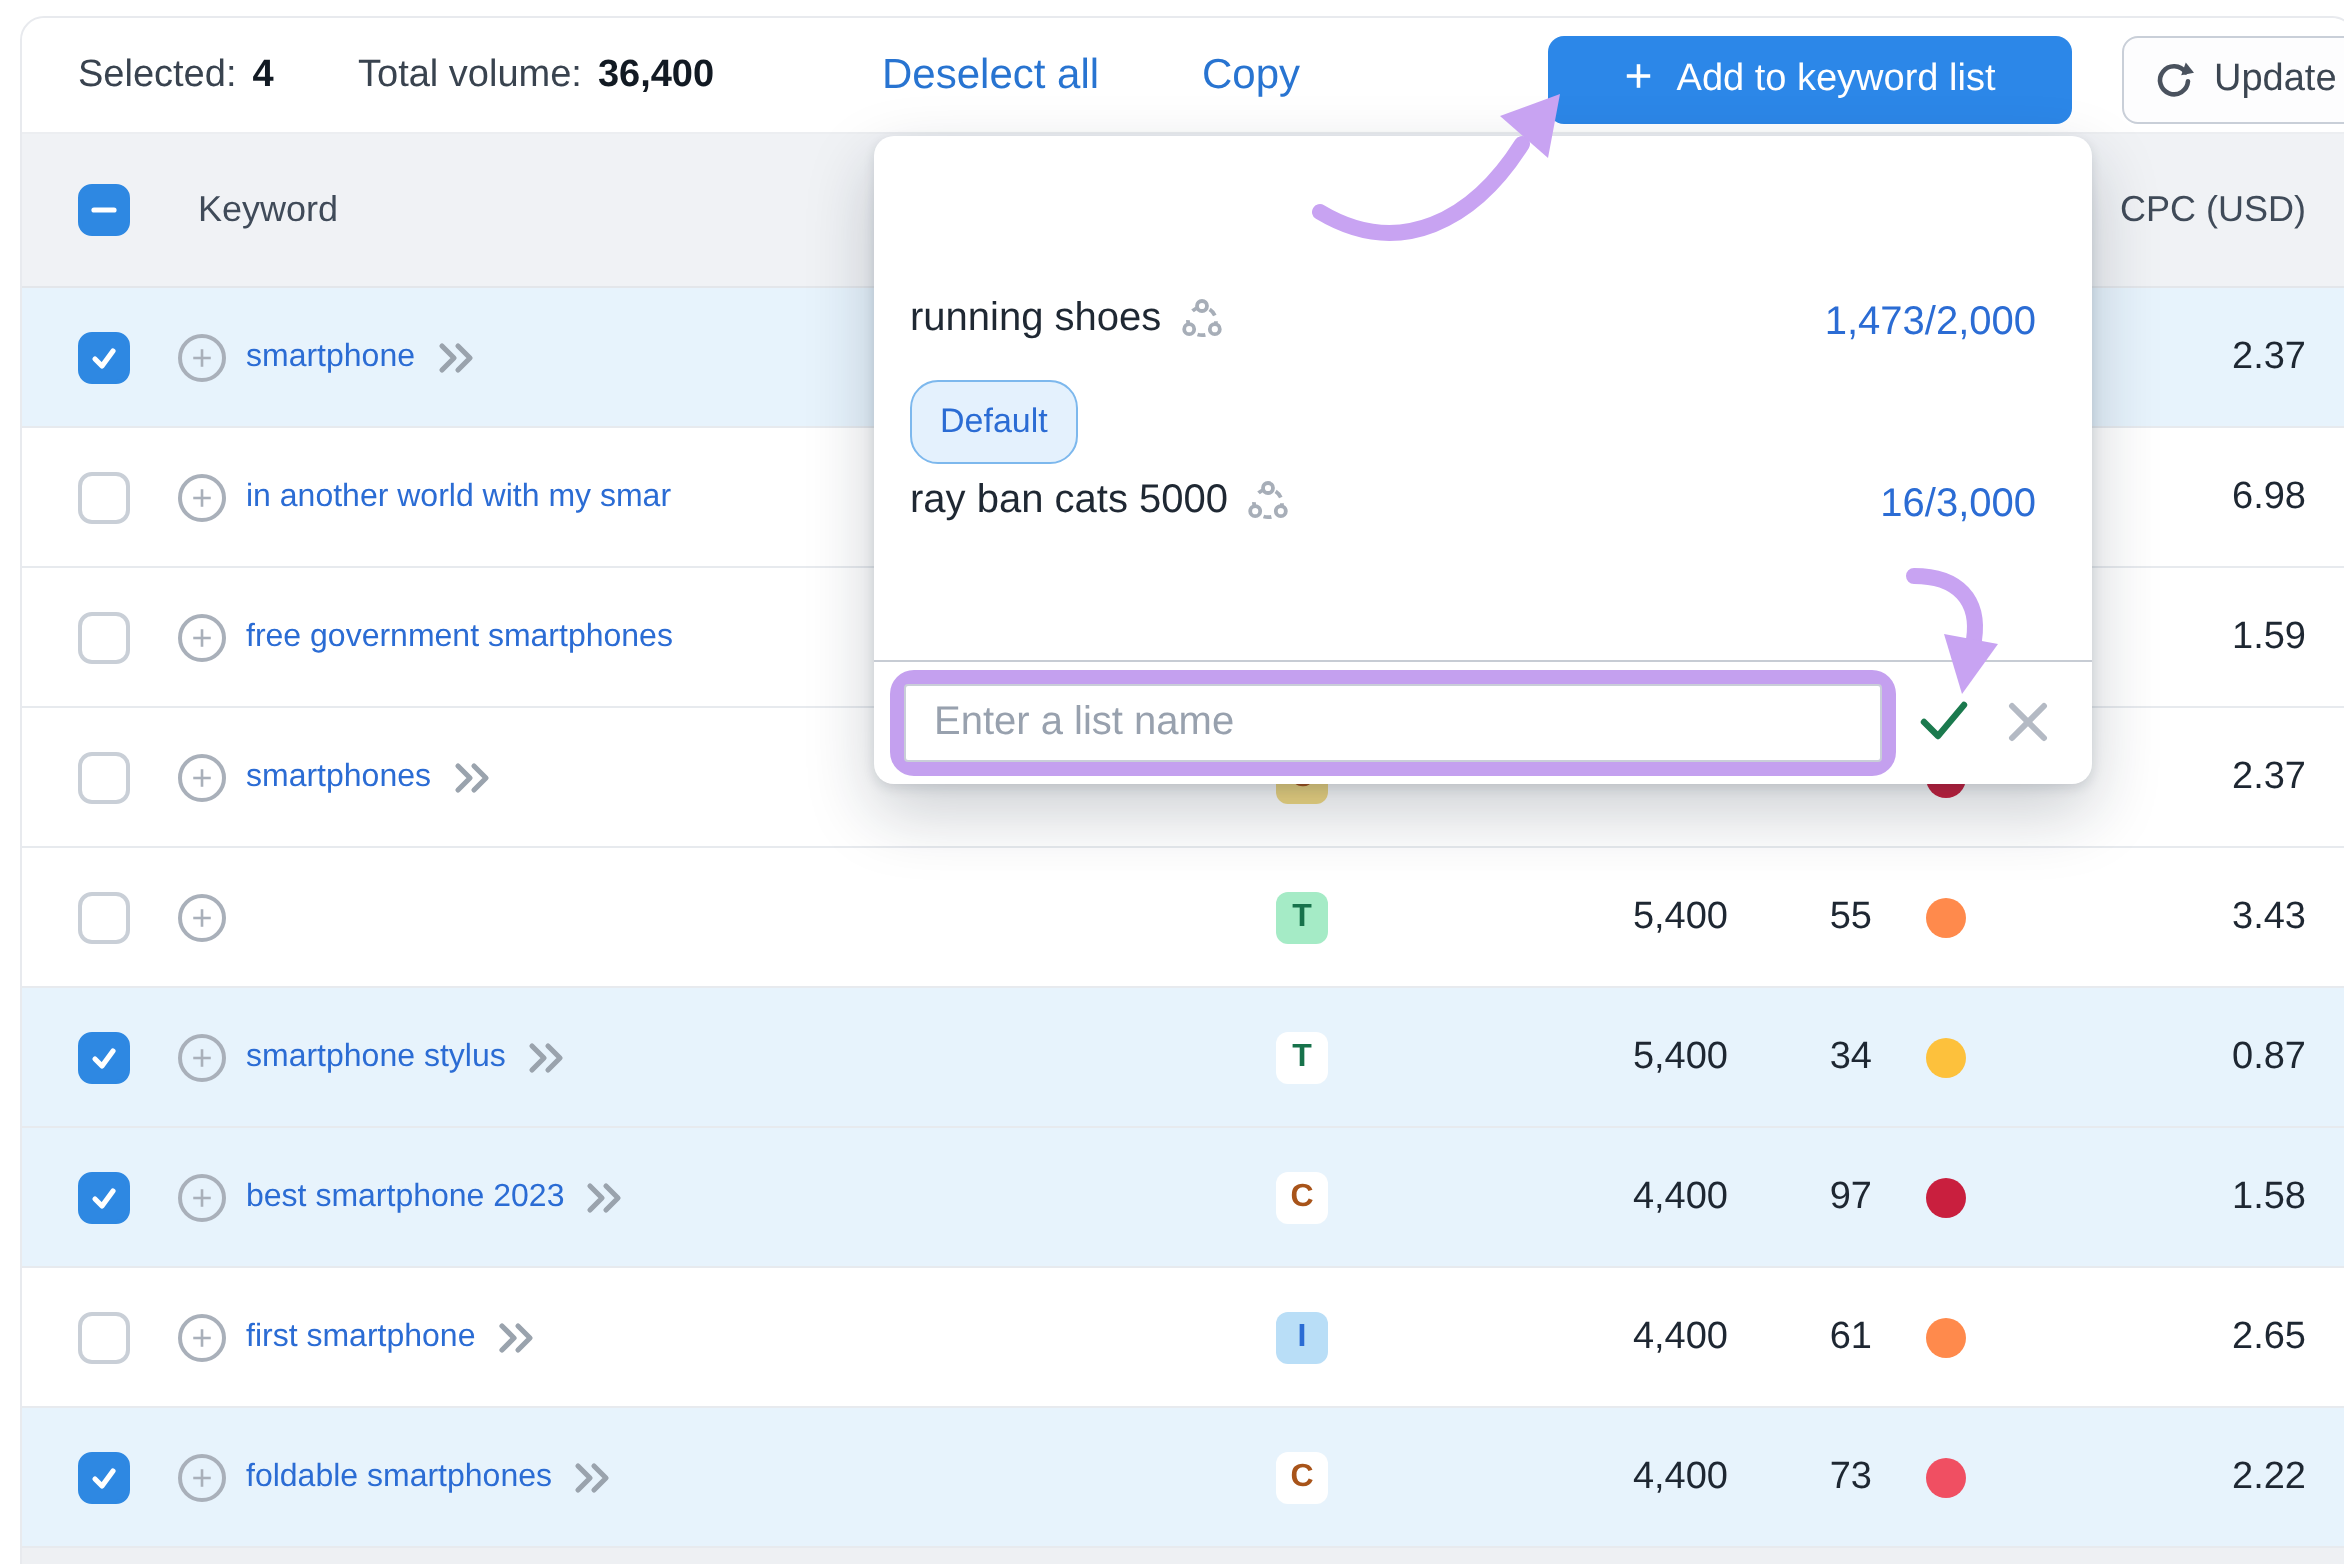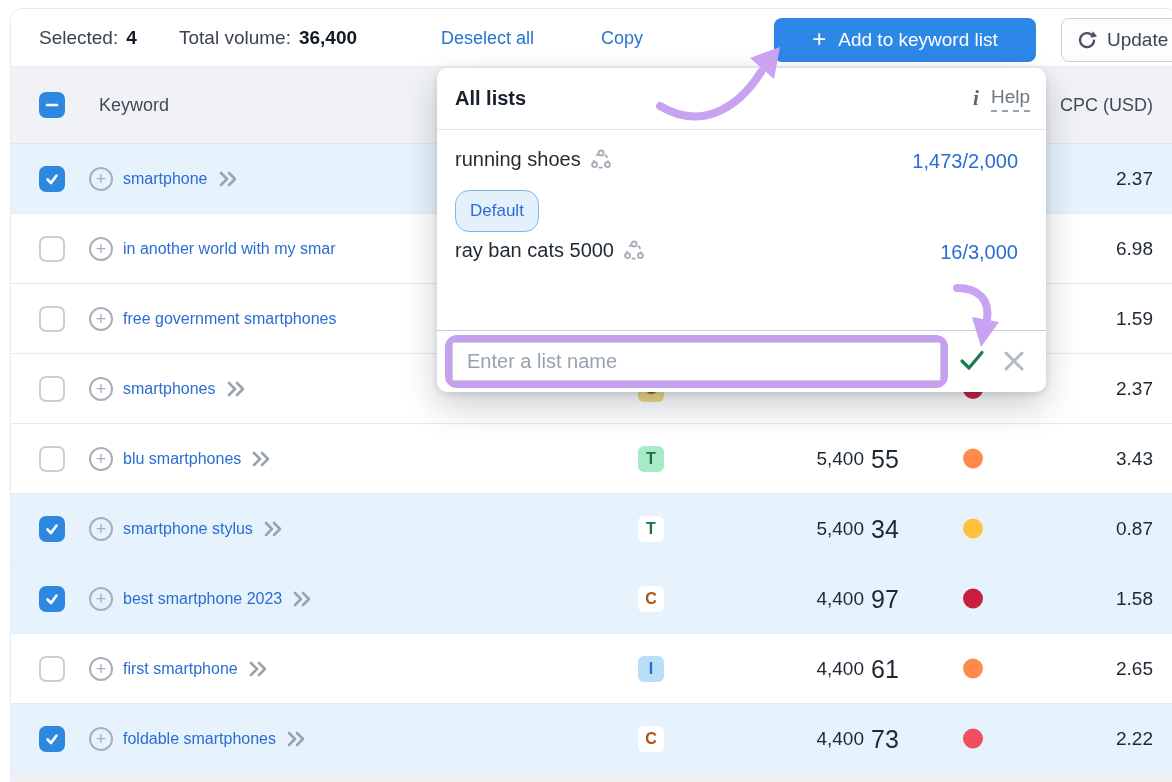--- a/index.html
+++ b/index.html
@@ -9,21 +9,21 @@
 
   
   .card { position:absolute; left:10px; top:8px; right:-6px; bottom:0; background:#fff; border:1px solid #e8eaee; border-radius:12px 12px 0 0; }
 
   
   .toolbar { position:absolute; left:0; right:0; top:0; height:58px; background:#fff; border-bottom:1px solid #eceef1; border-radius:12px 12px 0 0; }
   .toolbar .grp { position:absolute; top:50%; transform:translateY(-50%); display:flex; gap:8px; align-items:baseline; font-size:19px; color:#39434f; white-space:nowrap; }
   .toolbar .grp b { color:#121a23; font-weight:700; }
   .g-selected { left:28px; }
   .g-volume { left:168px; }
-  .lnk { position:absolute; top:50%; transform:translateY(-50%); color:#2874d1; font-size:18px; font-weight:500; cursor:pointer; white-space:nowrap; }
+  .lnk { position:absolute; top:50%; transform:translateY(-50%); color:#2874d1; font-size:21px; font-weight:500; cursor:pointer; white-space:nowrap; }
   .lnk-deselect { left:430px; }
   .lnk-copy { left:590px; }
   .btn-add { position:absolute; left:763px; top:9px; width:262px; height:44px; background:#2c87e8; border:none; border-radius:8px; color:#fff; font-size:19px; font-family:inherit; display:flex; align-items:center; justify-content:center; gap:12px; cursor:pointer; }
   .btn-add .plus { font-size:24px; font-weight:400; line-height:1; margin-top:-2px; }
   .btn-update { position:absolute; left:1050px; top:9px; width:150px; height:44px; background:#fdfdfe; border:1.5px solid #c9cfd8; border-radius:8px; color:#3c4652; font-size:19px; font-weight:500; font-family:inherit; display:flex; align-items:center; gap:10px; padding-left:15px; cursor:pointer; }
 
   
   .thead { position:absolute; left:0; right:0; top:58px; height:77px; background:#f0f2f5; border-bottom:1px solid #e3e6ea; font-size:18px; color:#404b59; }
   .thead .h-kw { position:absolute; left:88px; top:50%; transform:translateY(-50%); }
   .thead .h-cpc { position:absolute; left:1040px; width:102px; text-align:right; top:50%; transform:translateY(-50%); }
@@ -39,21 +39,21 @@
   .kw { color:#2b6cd4; font-size:16px; text-decoration:none; cursor:pointer; }
   .expand { display:flex; align-items:center; cursor:pointer; }
 
   .badge { left:627px; width:26px; height:26px; border-radius:6px; font-size:16px; font-weight:700; display:flex; align-items:center; justify-content:center; }
   .b-t { color:#17724b; background:#a5ebc6; }
   .b-c { color:#a8541a; background:#f1d983; }
   .b-i { color:#2b6cd4; background:#b9def7; }
   .badge.on-sel { background:#fff; }
 
   .vol { left:743px; width:110px; text-align:right; font-size:19px; color:#1e2732; }
-  .kd { left:860px; width:112px; display:flex; align-items:center; justify-content:space-between; gap:11px; font-size:25px; }
+  .kd { left:860px; width:112px; display:flex; align-items:center; justify-content:flex-end; gap:27px; font-size:19px; }
   .dot { width:20px; height:20px; border-radius:50%; flex:0 0 auto; }
   .dot-red { background:#c91f3e; }
   .dot-pink { background:#f04f62; }
   .dot-orange { background:#ff8a4c; }
   .dot-yellow { background:#fdc13c; }
   .cpc { left:1040px; width:102px; text-align:right; font-size:19px; }
 
   .bottom-strip { position:absolute; left:0; right:0; top:765px; height:9px; background:#eef0f3; }
 
   
@@ -192,29 +192,20 @@
         <span class="kd">
             <span></span>
             <i class="dot dot-red"></i>
           </span>
         <span class="cpc">2.37</span>
       </div>
 
       <div class="row">
         <span class="cb"></span>
         <span class="plus-circle">+</span>
-        <span class="kwcell">
-          <a class="kw">blu smartphones</a>
-          <span class="expand">
-              <svg width="22" height="20" viewBox="0 0 22 20">
-                <polyline points="3,4 9,10 3,16" fill="none" stroke="#9aa3ad" stroke-width="2.6" stroke-linecap="round" stroke-linejoin="round"></polyline>
-                <polyline points="11,4 17,10 11,16" fill="none" stroke="#9aa3ad" stroke-width="2.6" stroke-linecap="round" stroke-linejoin="round"></polyline>
-              </svg>
-            </span>
-        </span>
         <span class="badge b-t">T</span>
         <span class="vol">5,400</span>
         <span class="kd">
             <span>55</span>
             <i class="dot dot-orange"></i>
           </span>
         <span class="cpc">3.43</span>
       </div>
 
       <div class="row sel">
@@ -312,27 +303,20 @@
           </span>
         <span class="cpc">2.22</span>
       </div>
 
     </div>
 
     <div class="bottom-strip"></div>
   </div>
 
   <div class="popup">
-    <div class="pop-head">
-      <span class="pop-title">All lists</span>
-      <span class="help-wrap">
-        <span class="info-i">i</span>
-        <a class="help">Help</a>
-      </span>
-    </div>
 
     <span class="li-name n1">
       <span>running shoes</span>
       <svg width="22" height="22" viewBox="0 0 22 22">
         <circle cx="11" cy="11.6" r="7" fill="none" stroke="#a7aeb8" stroke-width="1.9" stroke-dasharray="4 5.2"></circle>
         <circle cx="11" cy="4" r="2.5" fill="#fff" stroke="#a7aeb8" stroke-width="1.9"></circle>
         <circle cx="4.6" cy="15.6" r="2.5" fill="#fff" stroke="#a7aeb8" stroke-width="1.9"></circle>
         <circle cx="17.4" cy="15.6" r="2.5" fill="#fff" stroke="#a7aeb8" stroke-width="1.9"></circle>
       </svg>
     </span>

